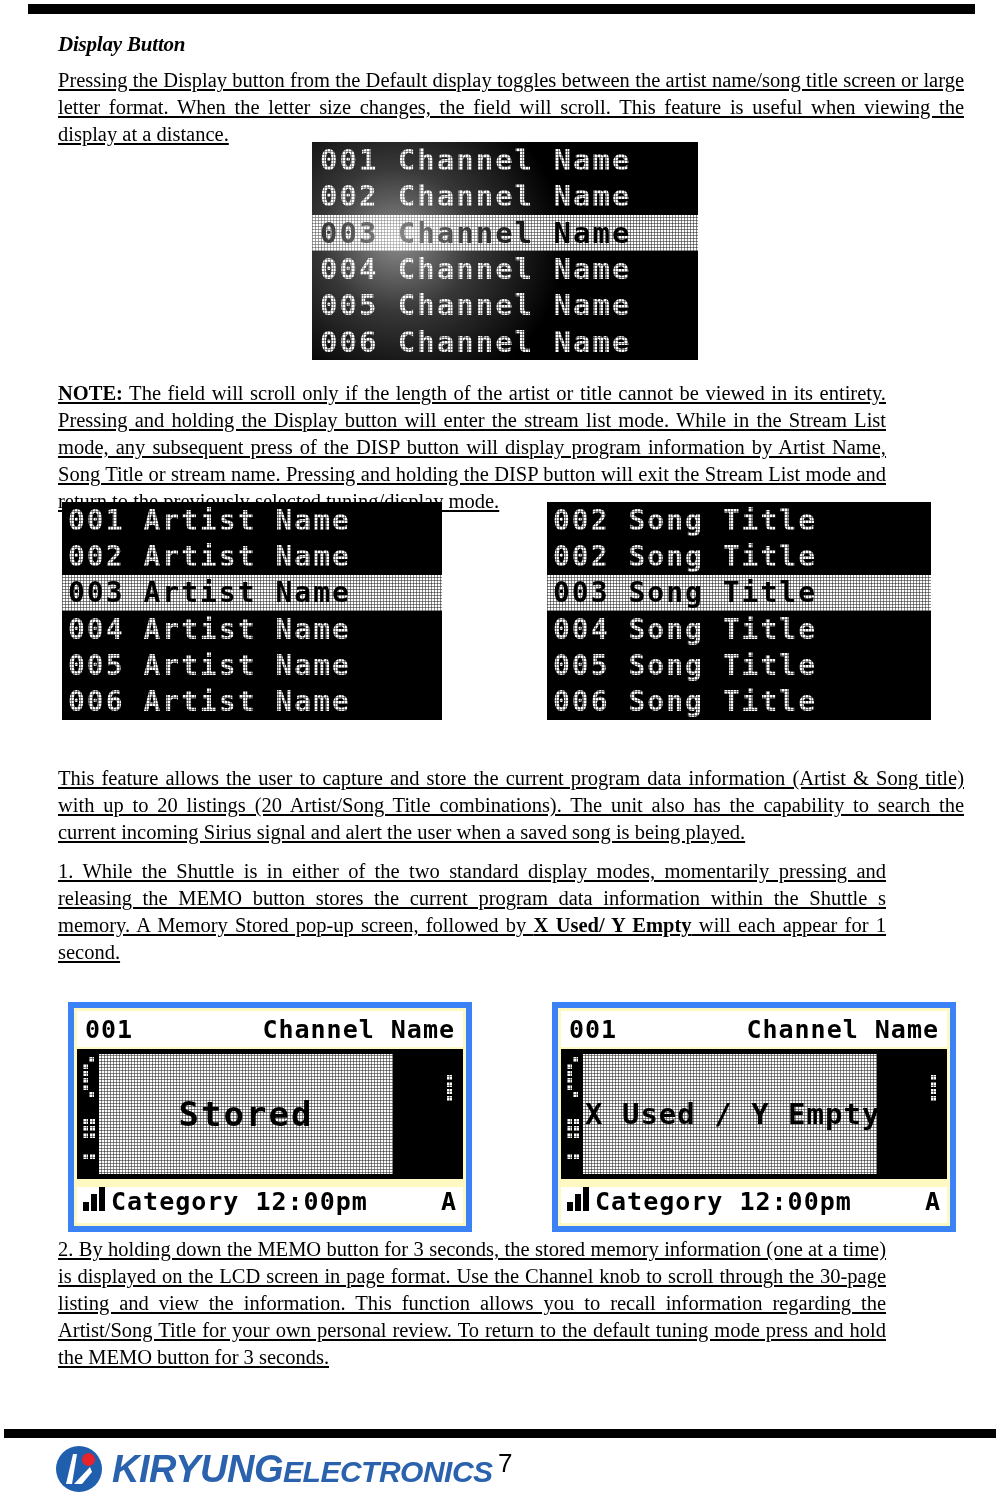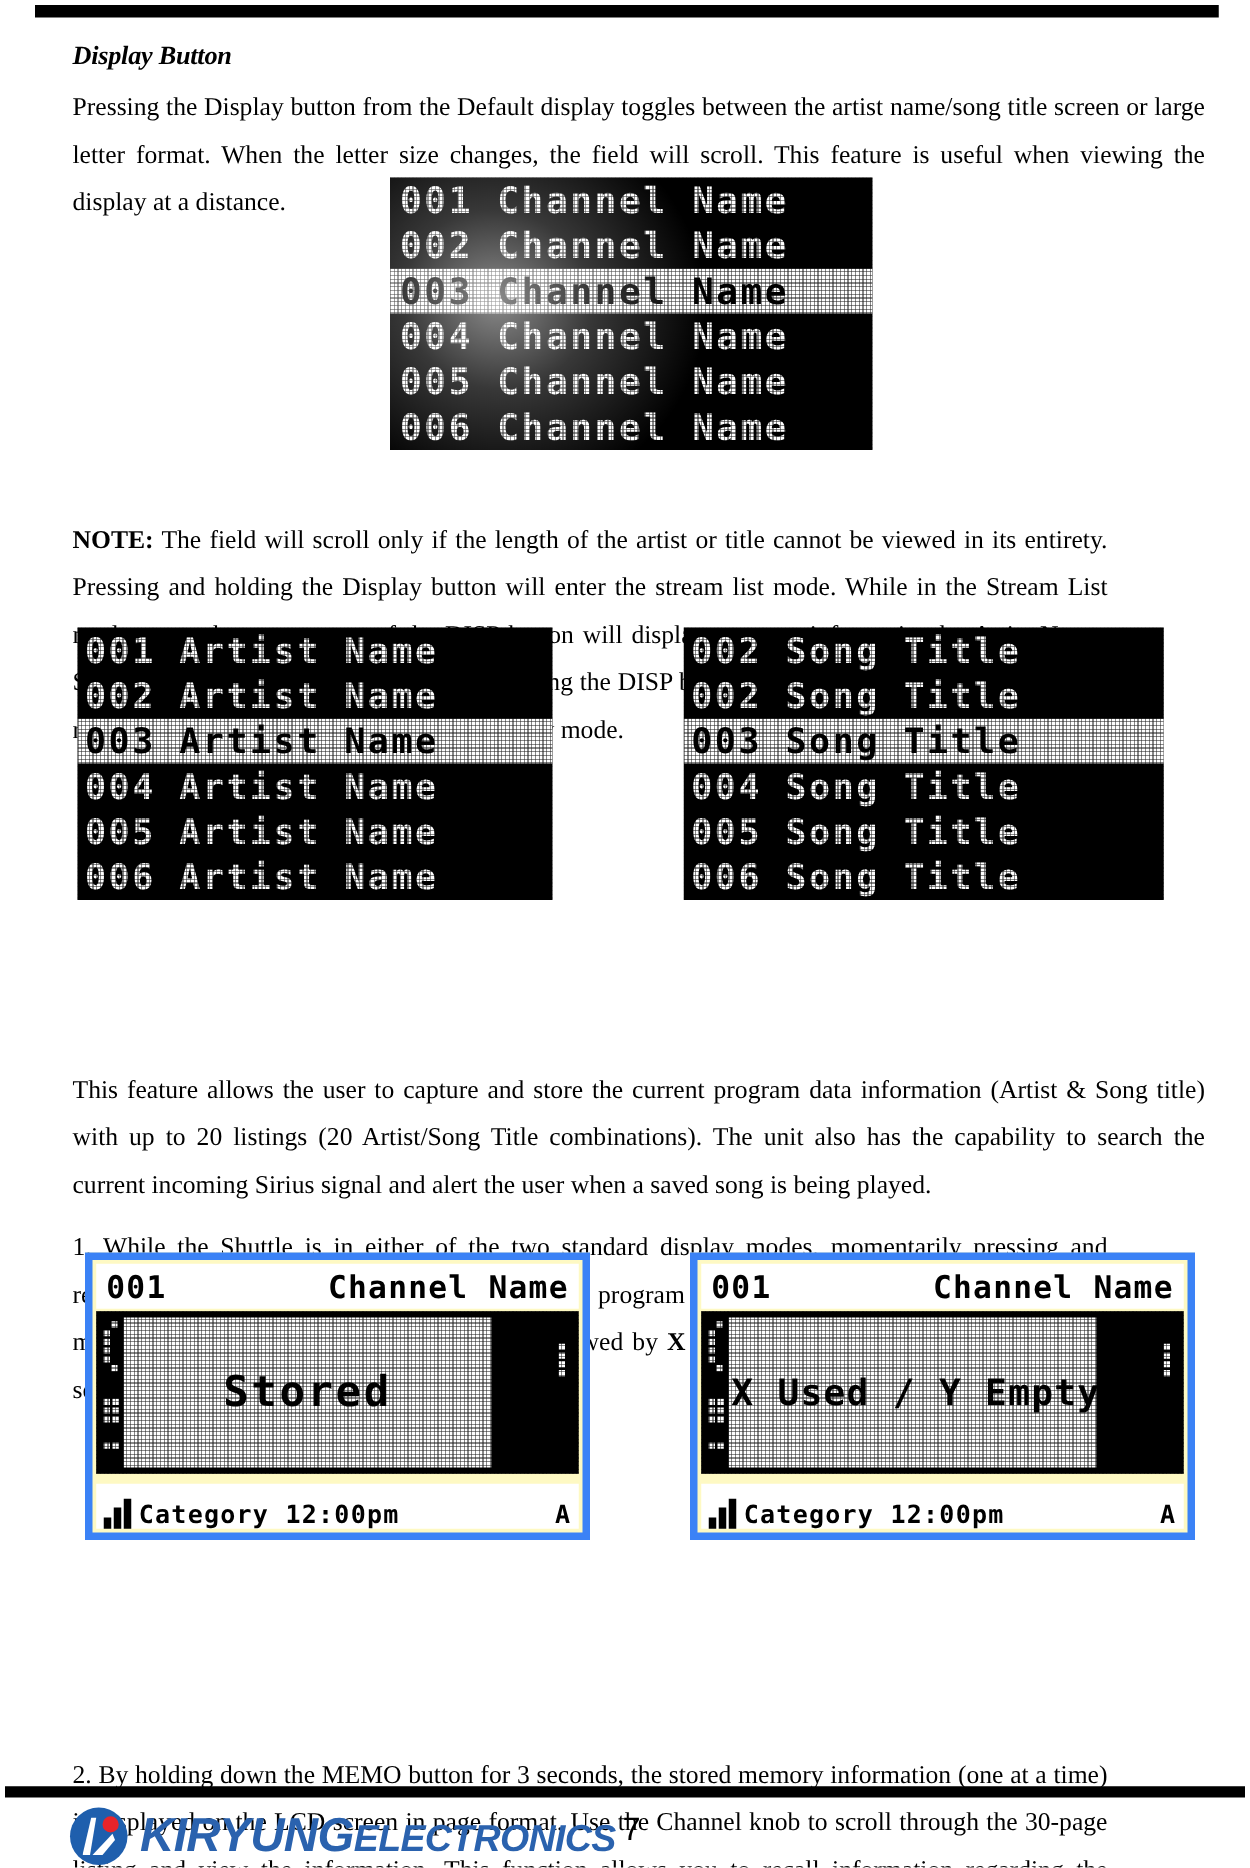--- a/index.html
+++ b/index.html
@@ -40,24 +40,25 @@
   h2.sec-head {
     font-family: "Liberation Serif", serif;
     font-style: italic;
     font-weight: bold;
     font-size: 21px;
     margin: 0 0 10px 0;
     letter-spacing: -0.2px;
   }
   p.para {
     font-size: 20.5px;
-    line-height: 38px;
+    line-height: 27px;
     margin: 0;
     text-align: justify;
     text-justify: inter-word;
+    text-decoration: underline;
   }
   .indent-block {
     margin-left: 78px;
     width: 828px;
   }
   .note-lead { font-weight: bold; }
   .bold-inline { font-weight: bold; }
 
   
   .lcd {
@@ -196,23 +197,23 @@
     background: #fff;
     width: 5px; height: 5px;
   }
   .scr-bot {
     position: absolute;
     left: 3px; bottom: 3px; right: 3px;
     height: 36px;
     background: #fff;
     color: #000;
     display: flex;
-    align-items: flex-end;
+    align-items: flex-start;
     padding: 0 6px;
-    font-size: 20px;
+    font-size: 25px;
     font-weight: bold;
     letter-spacing: 1px;
     box-sizing: border-box;
   }
   .signal-bars {
     display: inline-flex;
     align-items: flex-end;
     gap: 2px;
     height: 24px;
     margin-right: 6px;

